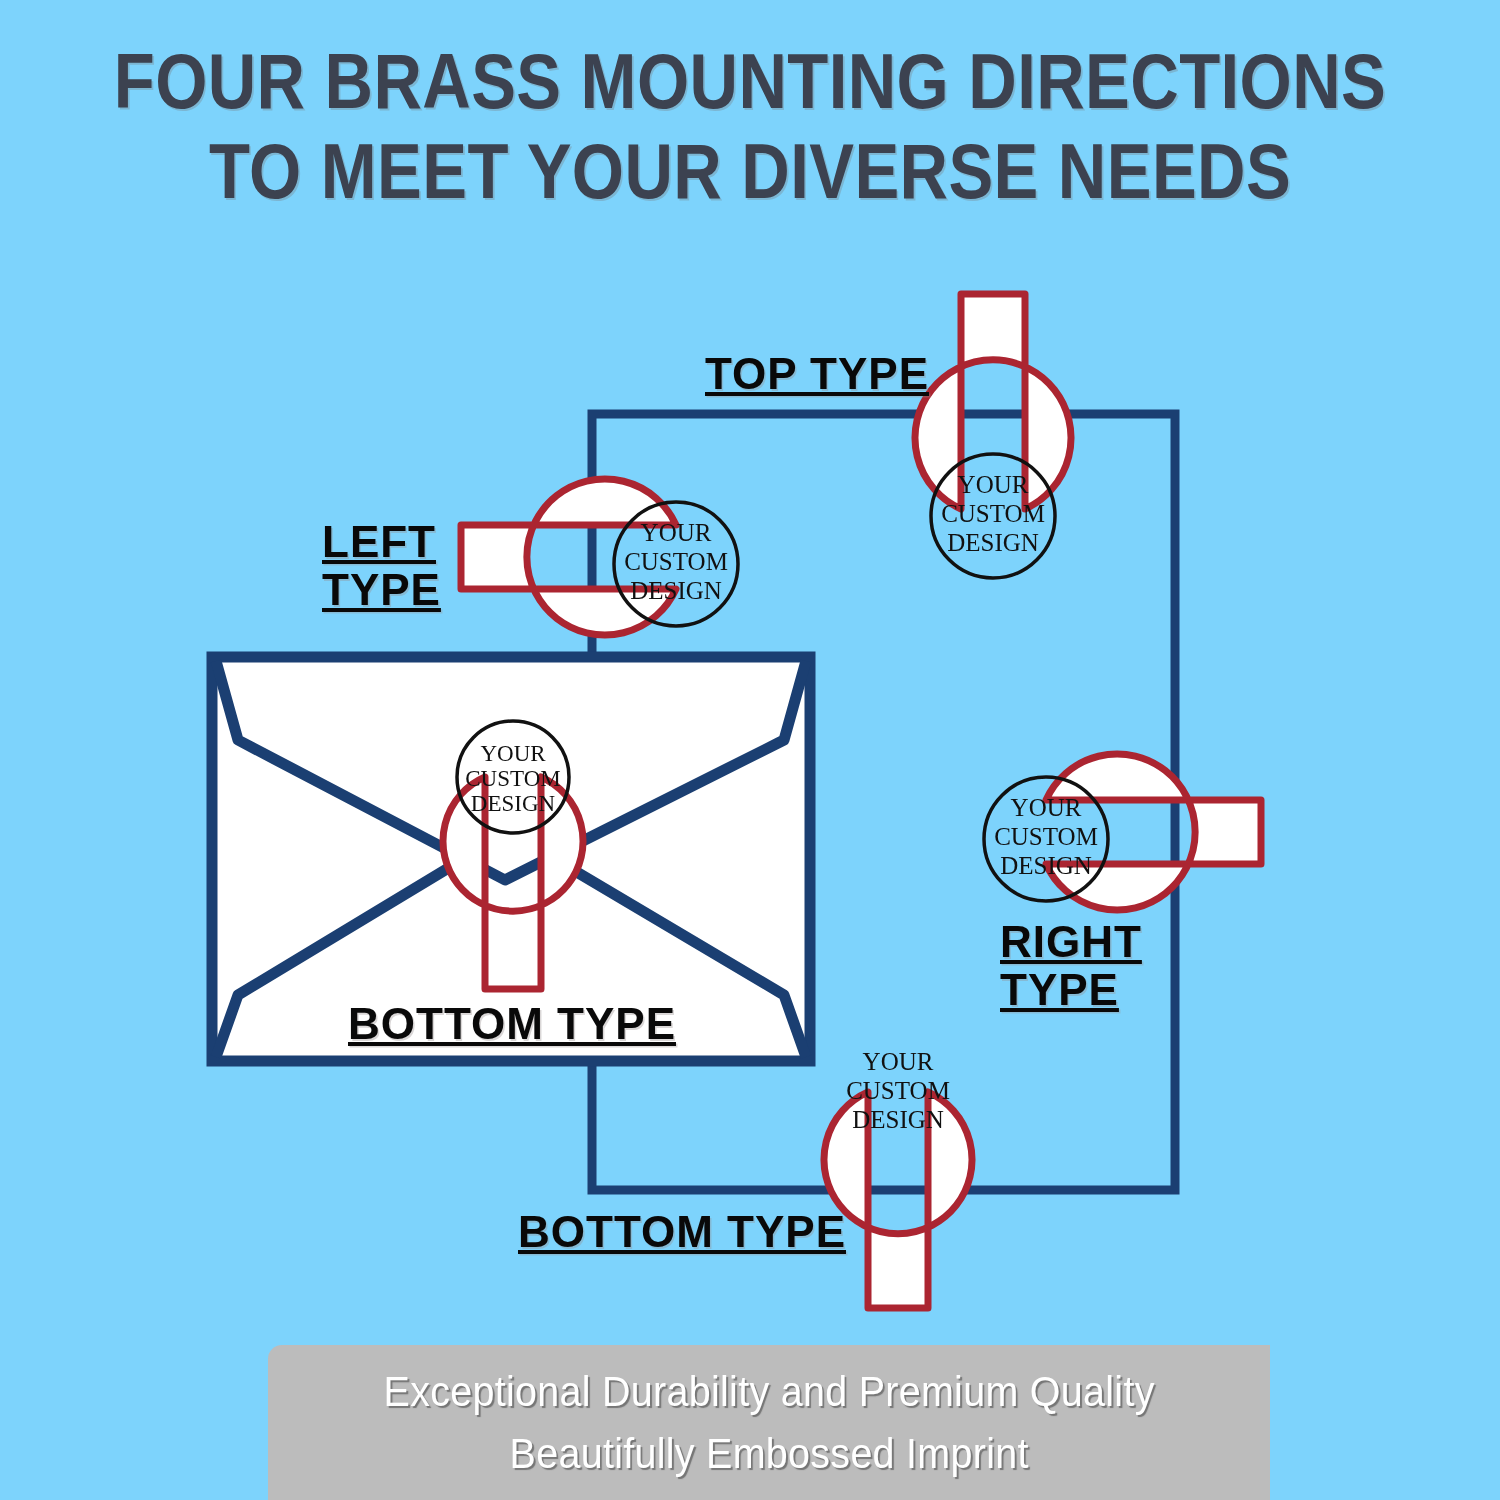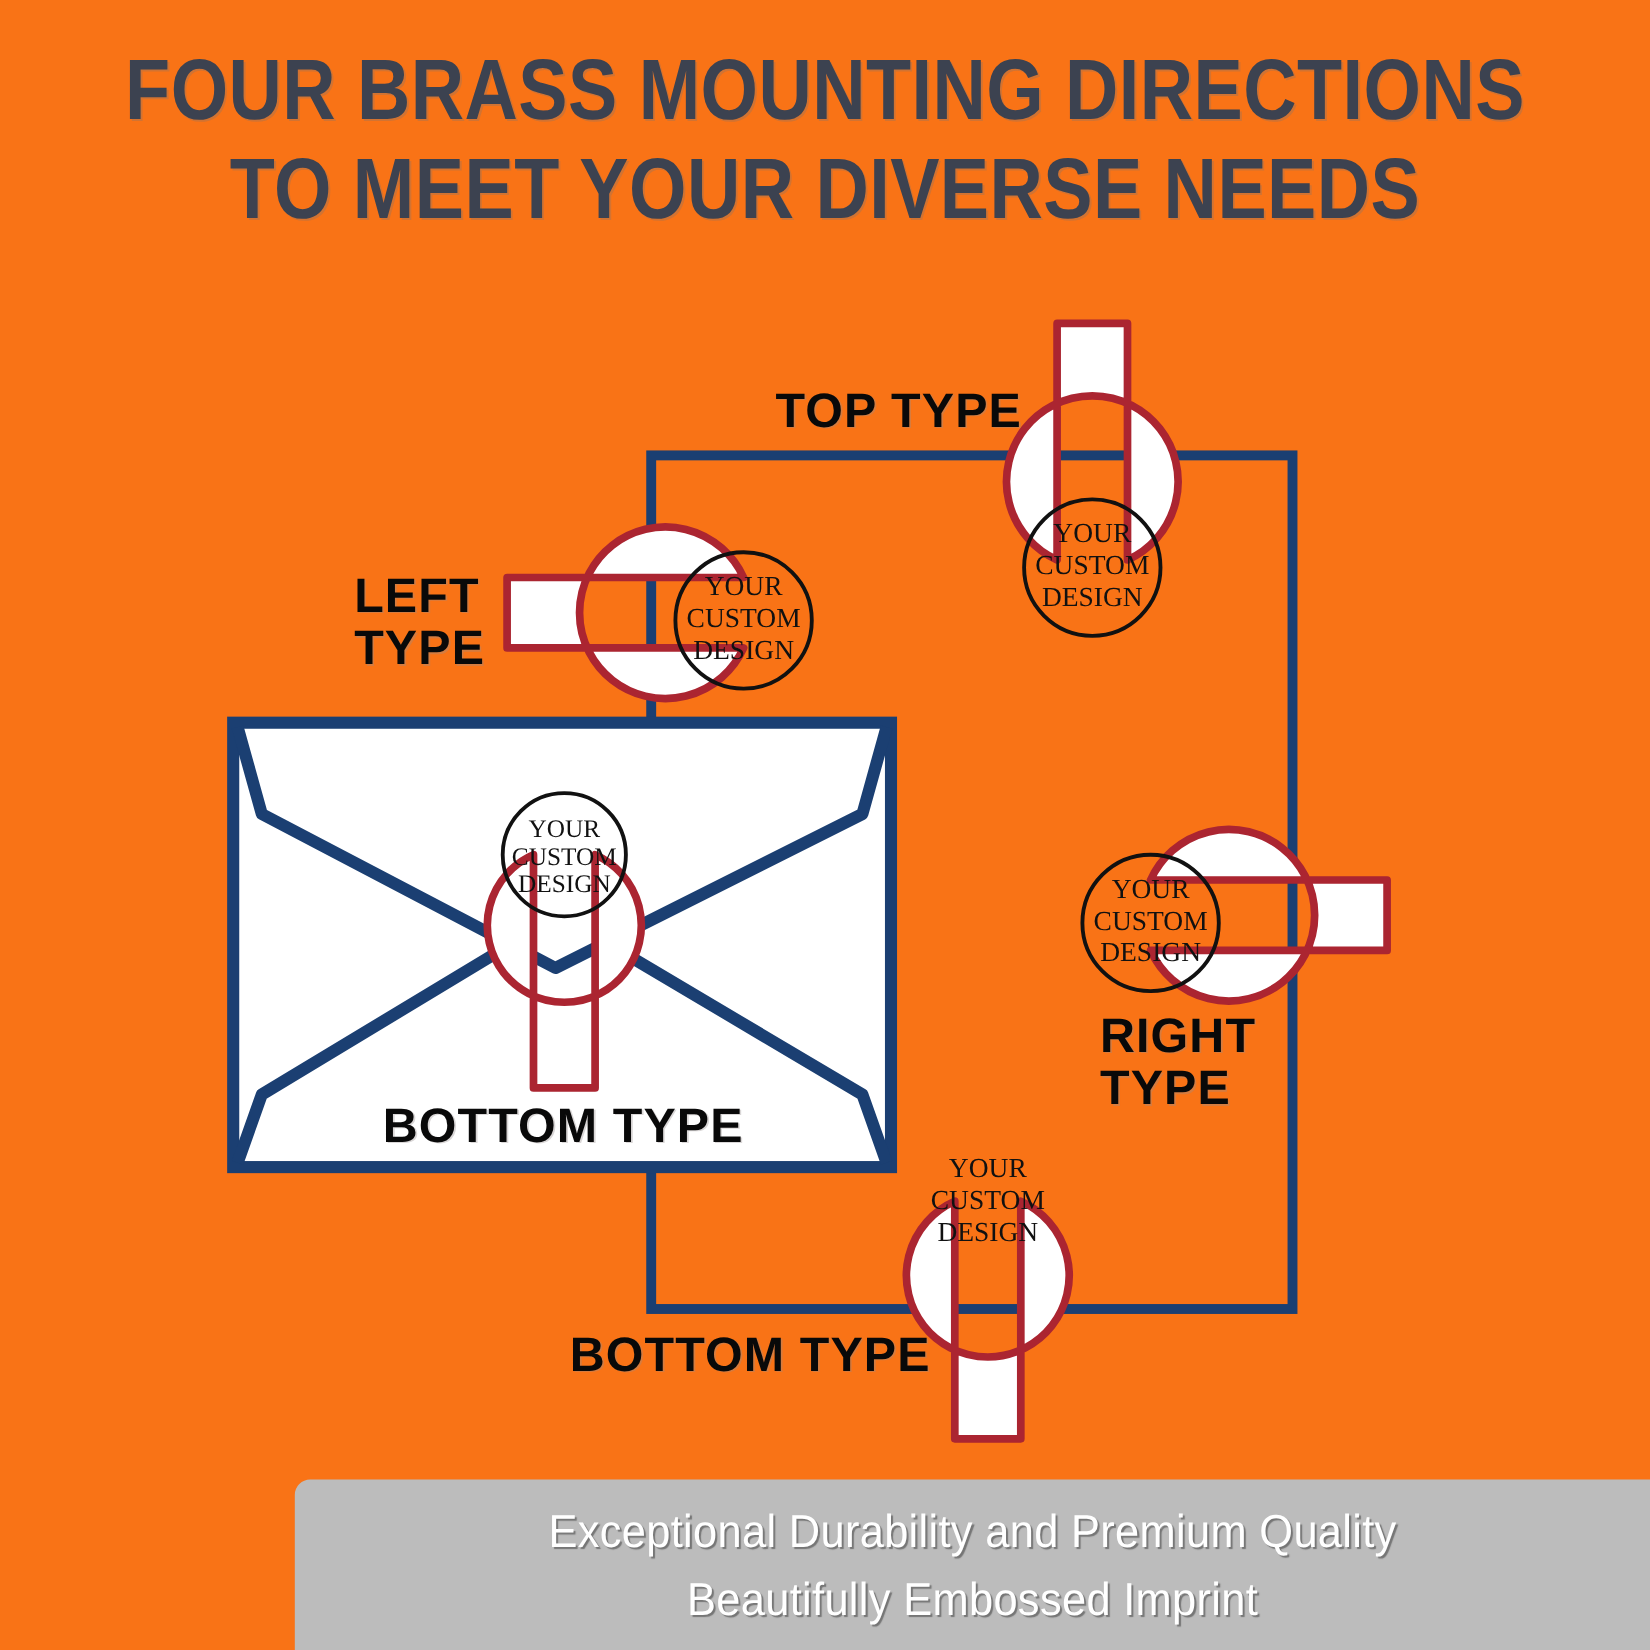--- a/index.html
+++ b/index.html
@@ -7,21 +7,21 @@
     padding: 0;
     background: #fbf0e8;
   }
   body {
     font-family: "Liberation Sans", sans-serif;
   }
   #stage {
     position: relative;
     width: 1500px;
     height: 1500px;
-    background: #f97316;
+    background: #7dd3fc;
     overflow: hidden;
   }
   
   #title-block {
     position: absolute;
     left: 0;
     top: 42px;
     width: 1500px;
     text-align: center;
     color: #3c4250;
@@ -50,33 +50,34 @@
   .dir-label {
     position: absolute;
     color: #090909;
     font-family: "Liberation Sans", sans-serif;
     font-weight: bold;
     font-size: 44px;
     line-height: 1.08;
     letter-spacing: 1px;
     white-space: pre-line;
     text-shadow: 1.5px 1.5px 0 rgba(150,140,140,0.35);
+    text-decoration: underline;
   }
   #label-top      { left: 705px; top: 350px; }
   #label-left     { left: 322px; top: 518px; text-align: left; }
   #label-right    { left: 1000px; top: 918px; text-align: left; }
   #label-env-bot  { left: 348px; top: 1000px; }
   #label-bottom   { left: 518px; top: 1208px; }
 
   
   #banner {
     position: absolute;
     left: 268px;
     top: 1345px;
-    width: 1232px;
+    width: 1002px;
     height: 155px;
     background: #bcbcbc;
     border-top-left-radius: 14px;
     border-top-right-radius: 0px;
     display: flex;
     flex-direction: column;
     align-items: center;
     justify-content: center;
     gap: 14px;
   }

